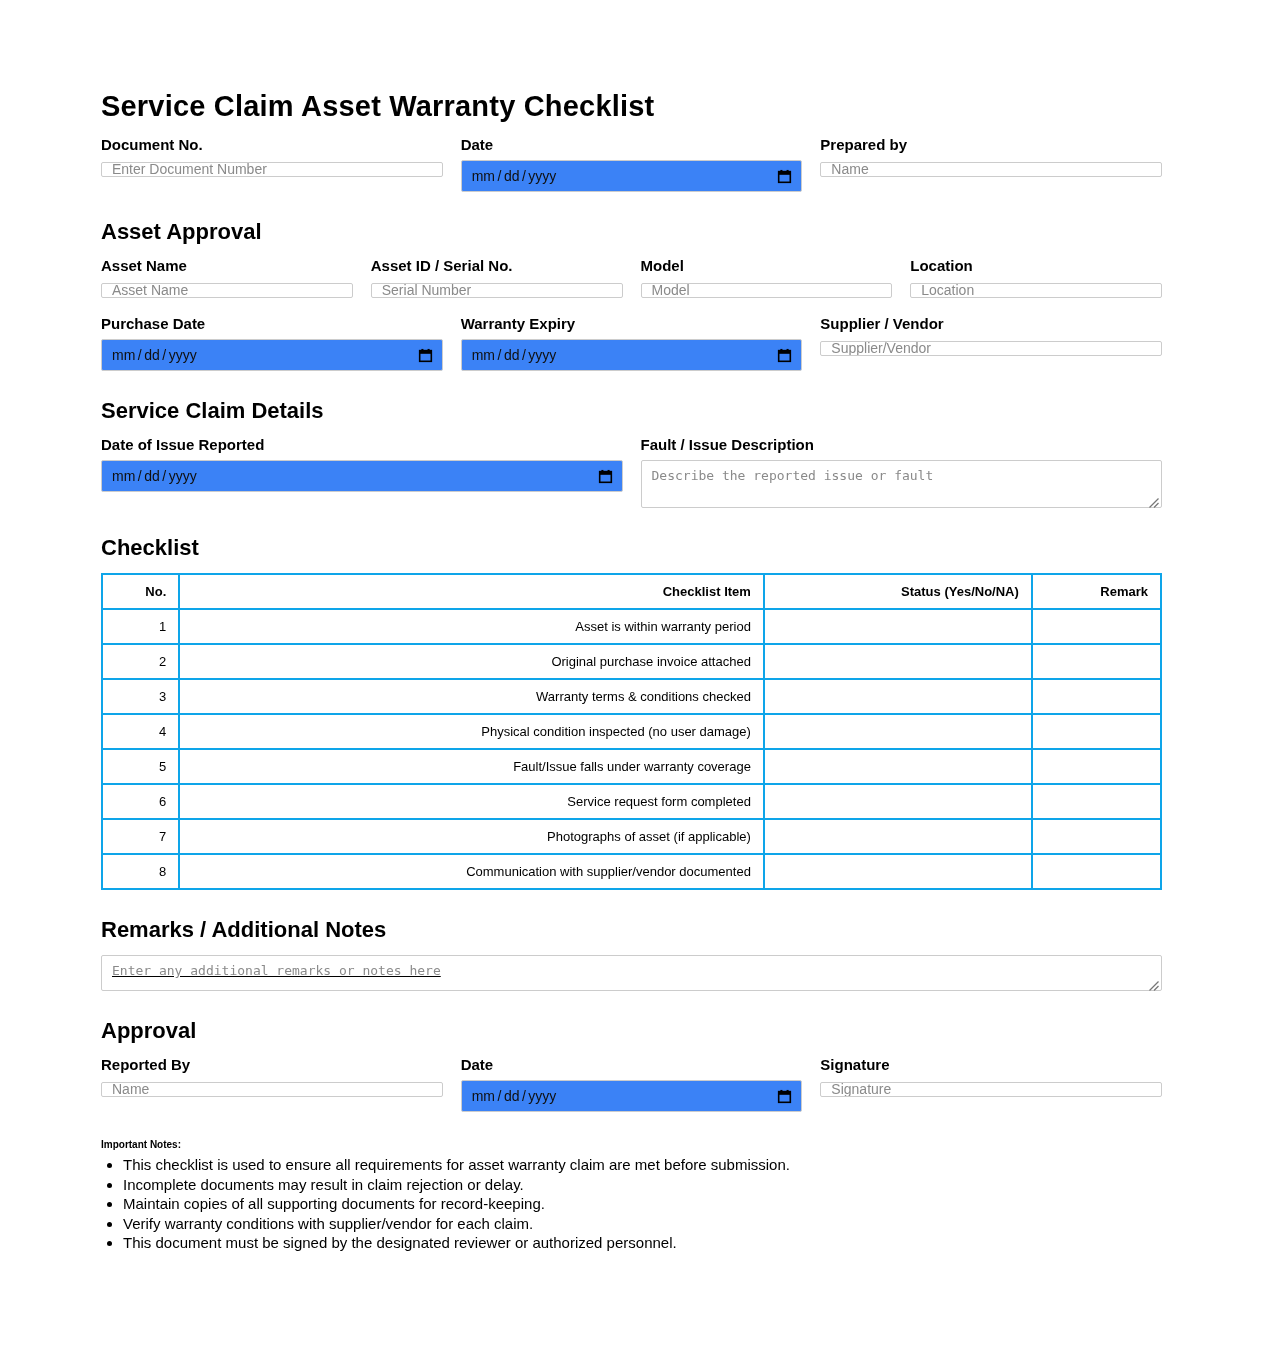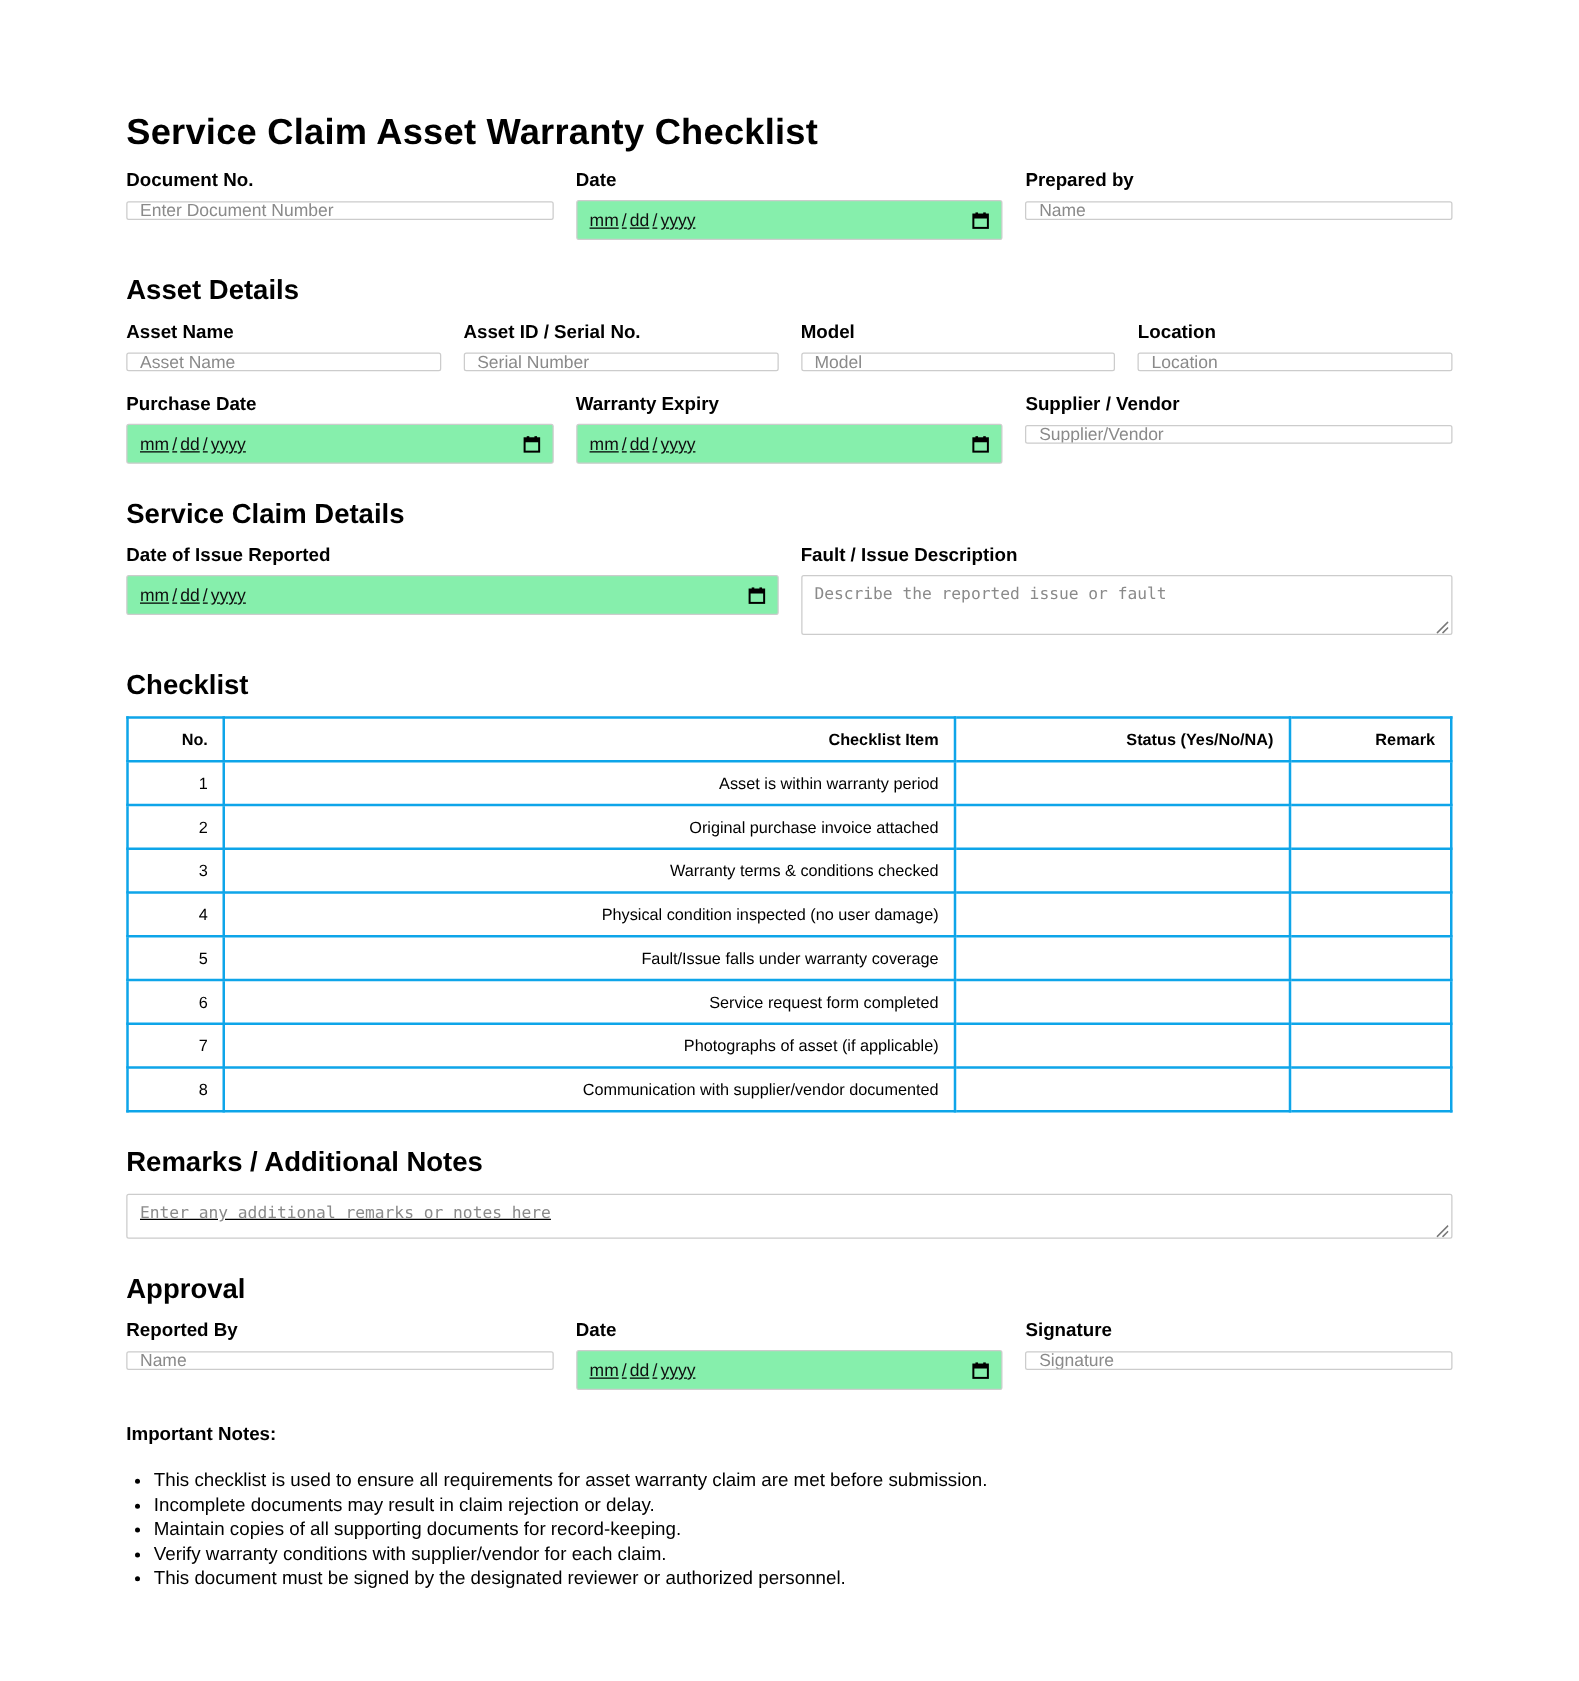--- a/index.html
+++ b/index.html
@@ -18,24 +18,24 @@
 
   .text-input {
     width: 100%; box-sizing: border-box; height: 15px;
     border: 1px solid #cccccc; border-radius: 2px;
     padding: 0 10px; font-family: "Liberation Sans", "DejaVu Sans", sans-serif;
     font-size: 14px; color: #000; background: #fff; outline: none;
   }
   .text-input::placeholder { color: #8a8a8a; opacity: 1; }
 
   .date-input {
-    box-sizing: border-box; height: 32px; background: #86efac;
+    box-sizing: border-box; height: 32px; background: #3b82f6;
     border: 1px solid #cccccc; border-radius: 2px;
     display: flex; align-items: center; justify-content: space-between;
-    padding: 0 9px 0 10px; cursor: text; text-decoration: underline;
+    padding: 0 9px 0 10px; cursor: text;
   }
   .date-text { font-size: 14px; color: #0f0f0f; display: inline-flex; align-items: center; }
   .date-text .sep { margin: 0 2.5px; }
   .cal { display: inline-flex; cursor: pointer; }
   .cal svg { display: block; }
 
   .ta-wrap { position: relative; }
   .ta {
     width: 100%; box-sizing: border-box; display: block;
     border: 1px solid #cccccc; border-radius: 2px;
@@ -52,21 +52,21 @@
   table.checklist th, table.checklist td {
     border: 2px solid #0ea5e9; text-align: right; vertical-align: middle;
     font-size: 13px; padding: 0 12px; height: 33px; background: #ffffff;
   }
   table.checklist th { font-weight: bold; }
   .col-no { width: 7.3%; }
   .col-item { width: 55.2%; }
   .col-status { width: 25.3%; }
   .col-remark { width: 12.2%; }
 
-  .notes-heading { font-size: 15px; font-weight: bold; margin: 27px 0 20px 0; }
+  .notes-heading { font-size: 10px; font-weight: bold; margin: 27px 0 6px 0; }
   ul.notes-list { margin: 0; padding: 0 0 0 22px; }
   ul.notes-list li { font-size: 15px; line-height: 1.24; margin: 0 0 1px 0; }
 </style>
 </head>
 <body>
 
 <svg width="0" height="0" style="position:absolute">
   <defs>
     <g id="cal-glyph">
       <rect x="3.6" y="1" width="2.2" height="3" fill="#000"></rect>
@@ -106,21 +106,21 @@
             </svg>
           </span>
       </div>
     </div>
     <div>
       <label class="field-label">Prepared by</label>
       <input type="text" class="text-input" placeholder="Name" style="">
     </div>
   </div>
 
-  <h2>Asset Details</h2>
+  <h2>Asset Approval</h2>
   <div class="grid4 row">
     <div>
       <label class="field-label">Asset Name</label>
       <input type="text" class="text-input" placeholder="Asset Name" style="">
     </div>
     <div>
       <label class="field-label">Asset ID / Serial No.</label>
       <input type="text" class="text-input" placeholder="Serial Number" style="">
     </div>
     <div>

